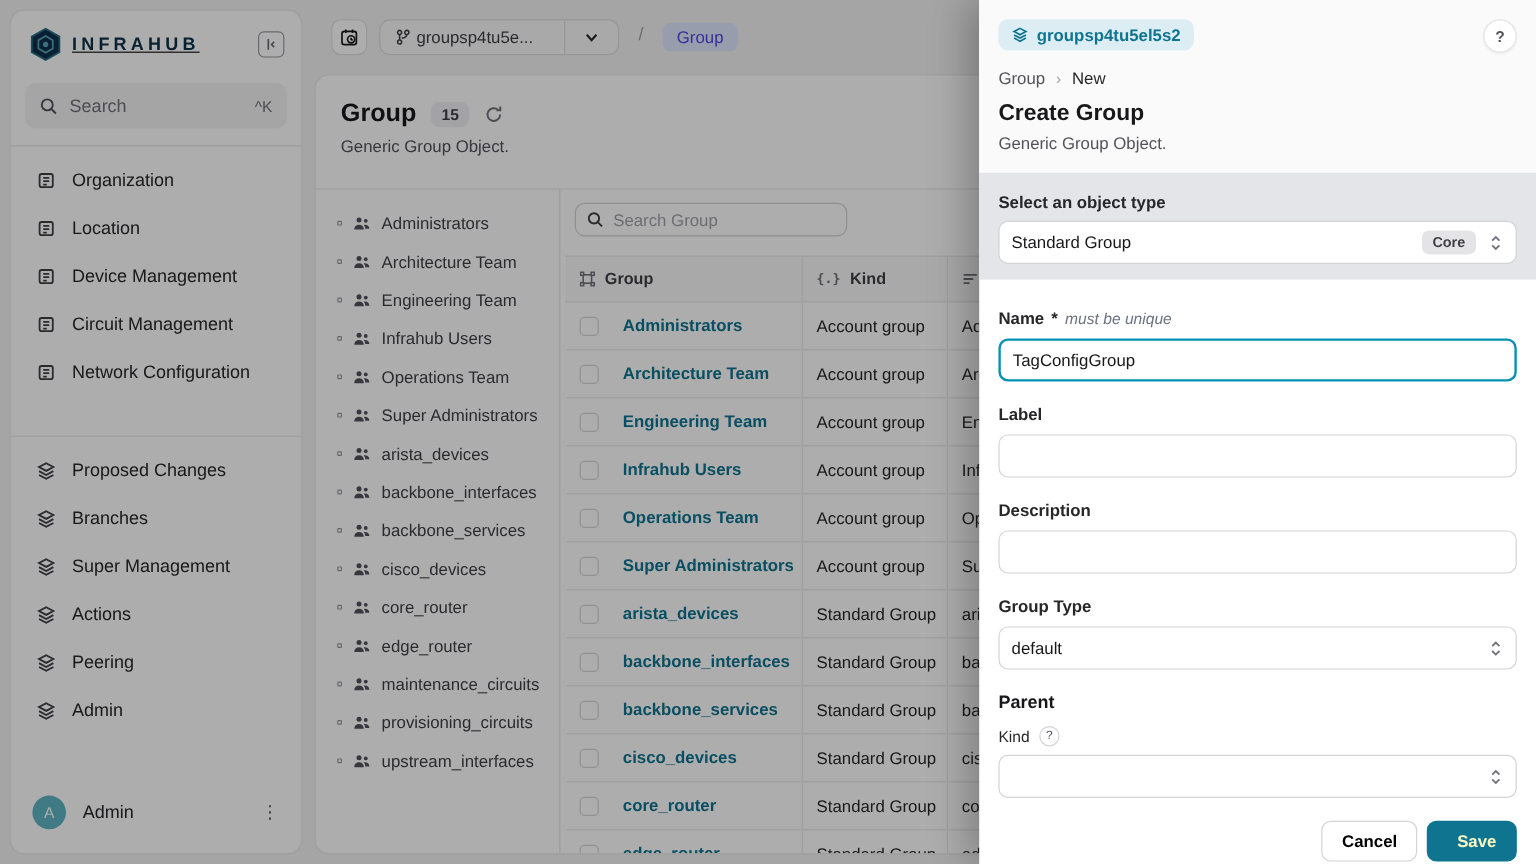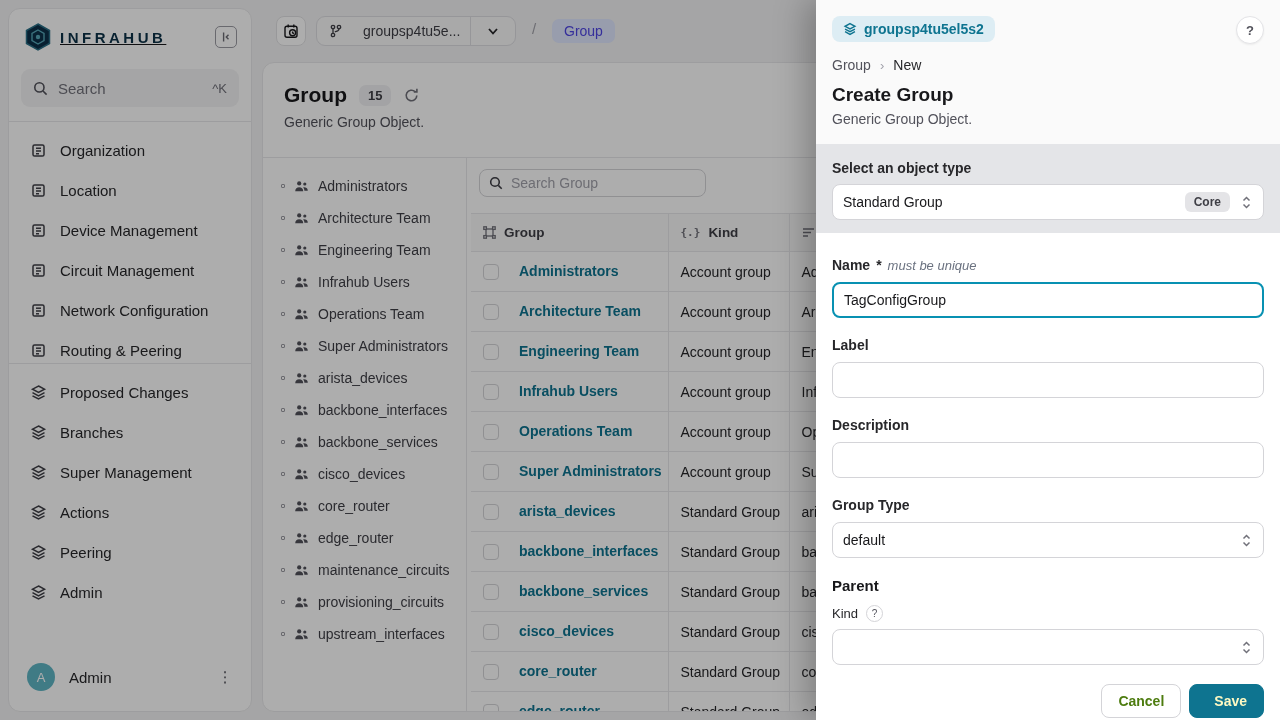--- a/index.html
+++ b/index.html
@@ -31,21 +31,21 @@
     font-size:13px; display:flex; align-items:center; justify-content:center; }
   .user-name { flex:1; font-size:15px; color:#27272a; }
   .kebab { color:#52525b; font-size:15px; letter-spacing:0; width:16px; text-align:center; cursor:pointer; }
 
   
   .topbar { position:absolute; left:262px; top:0; right:0; height:60px; }
   .cal-btn { position:absolute; left:14px; top:16px; width:30px; height:30px; background:#fff;
     border:1px solid #e1e1e4; border-radius:8px; display:flex; align-items:center; justify-content:center; cursor:pointer; }
   .branch-pill { position:absolute; left:54px; top:16px; width:200px; height:30px; border:1px solid #dedee2;
     border-radius:9px; display:flex; align-items:center; cursor:pointer; background:rgba(255,255,255,.45); }
-  .branch-pill .bp-main { flex:1; display:flex; align-items:center; gap:20px; padding:0 10px 0 12px; }
+  .branch-pill .bp-main { flex:1; display:flex; align-items:center; gap:4px; padding:0 10px 0 12px; }
   .branch-pill .bp-text { font-size:14px; color:#3f3f46; }
   .branch-pill .bp-sep { width:1px; height:28px; background:#dedee2; }
   .branch-pill .bp-chev { width:44px; display:flex; align-items:center; justify-content:center; color:#27272a; }
   .crumb-slash { position:absolute; left:270px; top:20px; color:#a1a1aa; font-size:15px; }
   .crumb-pill { position:absolute; left:290px; top:19px; height:24px; padding:0 12px; background:#e0e7ff;
     border-radius:7px; color:#4f46e5; font-size:14px; display:flex; align-items:center; cursor:pointer; }
 
   
   .main-card { position:absolute; left:262px; top:62px; right:-6px; bottom:8px;
     background:#fff; border:1px solid #e8e8ea; border-radius:12px; overflow:hidden; }
@@ -115,21 +115,21 @@
     font-size:14px; font-family:inherit; color:#18181b; outline:none; background:#fff; }
   .f-input.focused { border:2px solid #0891b2; }
   .parent-label { font-size:15px; font-weight:700; color:#18181b; }
   .kind-row { display:flex; align-items:center; gap:8px; margin-top:10px; margin-bottom:7px; }
   .kind-lbl { font-size:13px; color:#27272a; }
   .mini-help { width:17px; height:17px; border-radius:50%; border:1px solid #d4d4d8; background:#fff;
     display:flex; align-items:center; justify-content:center; font-size:10px; color:#52525b; cursor:pointer; }
   .dw-buttons { display:flex; justify-content:flex-end; gap:8px; padding:0 16px; margin-top:19px; }
   .btn { height:34px; padding:0 16px; border-radius:8px; font-size:14px; font-weight:600;
     display:flex; align-items:center; cursor:pointer; }
-  .btn-cancel { background:#fff; border:1px solid #d4d4d8; color:#4d7c0f; }
+  .btn-cancel { background:#fff; border:1px solid #d4d4d8; color:#000000; }
   .btn-save { background:#0e7490; border:1px solid #0e7490; color:#fef9c3;padding-left:24px; }
 </style>
 </head>
 <body>
 
 <aside class="sidebar">
   <div class="logo-row">
     <span>
       <svg width="26" height="28" viewBox="0 0 26 28">
         <polygon points="13,1 24.5,7.5 24.5,20.5 13,27 1.5,20.5 1.5,7.5" fill="#0d3049" stroke="#2a6f86" stroke-width="1.5"></polygon>
@@ -212,31 +212,20 @@
           <svg width="17" height="17" viewBox="0 0 17 17" fill="none" stroke="#3f3f46" stroke-width="1.5">
             <rect x="3" y="3" width="11" height="11" rx="1.6"></rect>
             <line x1="6" y1="6.2" x2="11" y2="6.2"></line>
             <line x1="6" y1="9" x2="11" y2="9"></line>
             <line x1="6" y1="11.8" x2="9" y2="11.8"></line>
           </svg>
         </span>
         <span class="nv-label">Network Configuration</span>
       </div>
 
-      <div class="nav-item">
-        <span class="nv-icon">
-          <svg width="17" height="17" viewBox="0 0 17 17" fill="none" stroke="#3f3f46" stroke-width="1.5">
-            <rect x="3" y="3" width="11" height="11" rx="1.6"></rect>
-            <line x1="6" y1="6.2" x2="11" y2="6.2"></line>
-            <line x1="6" y1="9" x2="11" y2="9"></line>
-            <line x1="6" y1="11.8" x2="9" y2="11.8"></line>
-          </svg>
-        </span>
-        <span class="nv-label">Routing &amp; Peering</span>
-      </div>
     </nav>
   <div class="divider"></div>
   <nav class="nav secondary">
 
       <div class="nav-item">
         <span class="nv-icon">
           <svg width="17" height="17" viewBox="0 0 17 17" fill="none" stroke="#3f3f46" stroke-width="1.5">
             <path d="M8.5 2 L14.5 5.2 L8.5 8.4 L2.5 5.2 Z"></path>
             <path d="M2.5 8.6 L8.5 11.8 L14.5 8.6"></path>
             <path d="M2.5 11.8 L8.5 15 L14.5 11.8"></path>

